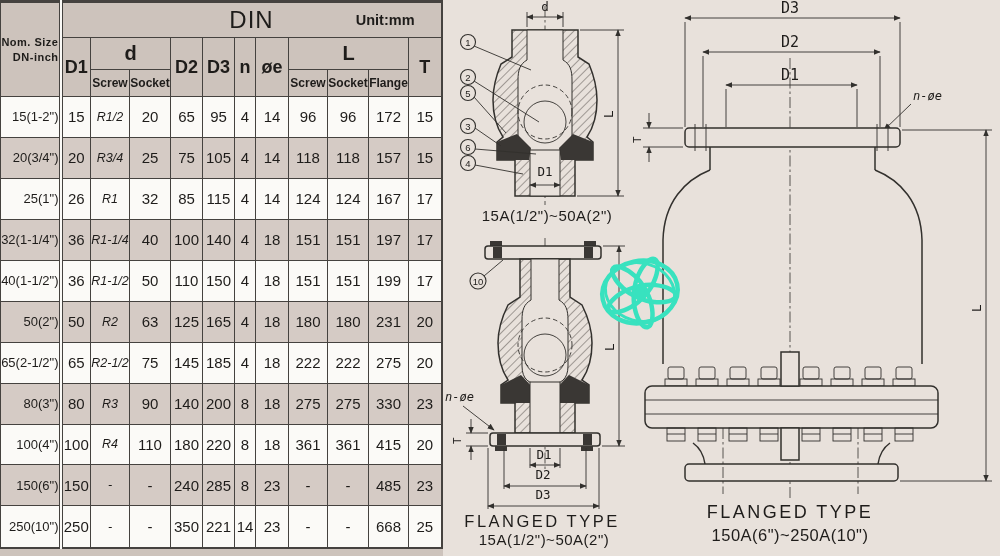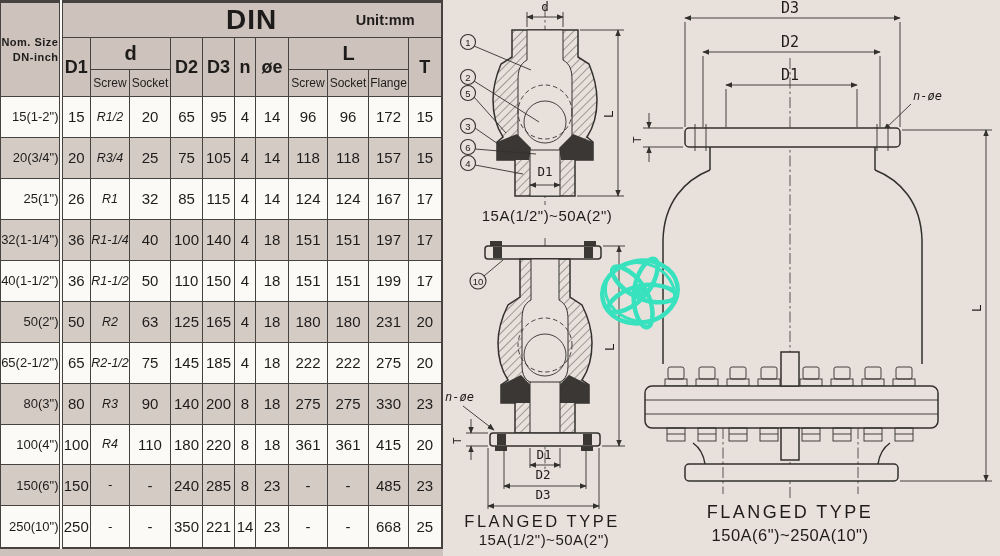--- a/index.html
+++ b/index.html
@@ -14,26 +14,26 @@
   table{border-collapse:collapse;table-layout:fixed;width:441px;height:549px;background:var(--paper);}
   th,td{border:1px solid var(--border);text-align:center;vertical-align:middle;
         font-family:"Liberation Sans", sans-serif;overflow:hidden;white-space:nowrap;}
   thead th{background:var(--taupe);}
   table{border-top:3px solid var(--border);border-bottom:2px solid var(--border);
         border-right:2px solid var(--border);}
   th.corner, td.col-size{border-right:4px double var(--border);text-align:right;}
   tr.din-row{height:36px;}
   tr.h1{height:32px;} tr.h2{height:27px;}
   .din-cell{position:relative;}
-  .din-cell .din{font-weight:bold;font-size:28px;letter-spacing:1px;}
+  .din-cell .din{font-weight:normal;font-size:24px;letter-spacing:1px;}
   .din-cell .unit{position:absolute;right:26px;top:9px;font-weight:bold;font-size:14.5px;}
   th.corner{font-size:11px;font-weight:bold;line-height:1.35;letter-spacing:.5px;}
   tr.h1 th{font-weight:bold;font-size:18px;}
   tr.h1 th.big{font-size:20px;}
-  tr.h2 th{font-weight:normal;font-size:12px;}
+  tr.h2 th{font-weight:bold;font-size:12px;}
   tbody td{font-size:15px;}
   tbody td.col-size{font-size:13px;}
   tbody td.col-d_screw{font-size:12.5px;font-style:italic;}
   tbody tr:nth-child(even) td{background:var(--row);}
   tbody tr:nth-child(odd) td{background:var(--paper);}
   
   .panel{width:557px;height:556px;position:relative;background:var(--panel);flex:none;}
   svg text{fill:var(--ink);}
   .ln{stroke:var(--line);stroke-width:1.5;fill:none;}
   .thin{stroke:var(--line);stroke-width:.9;fill:none;}

